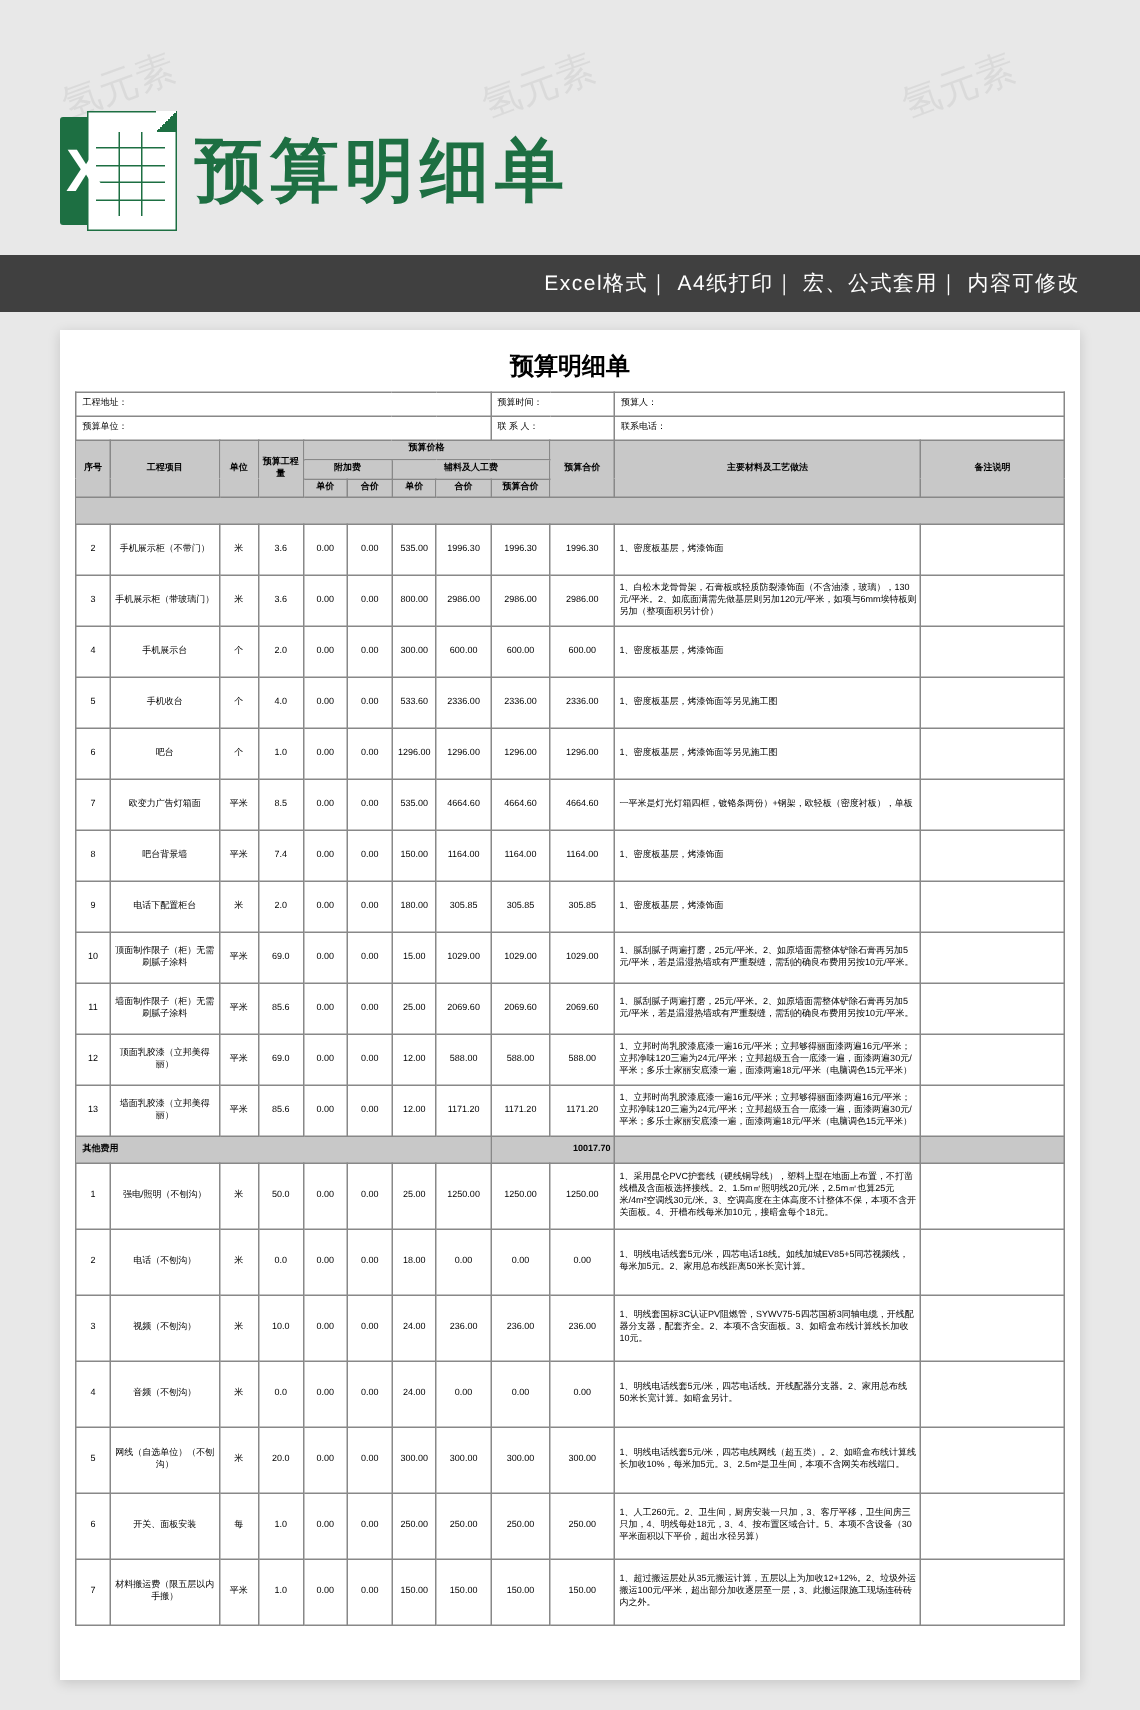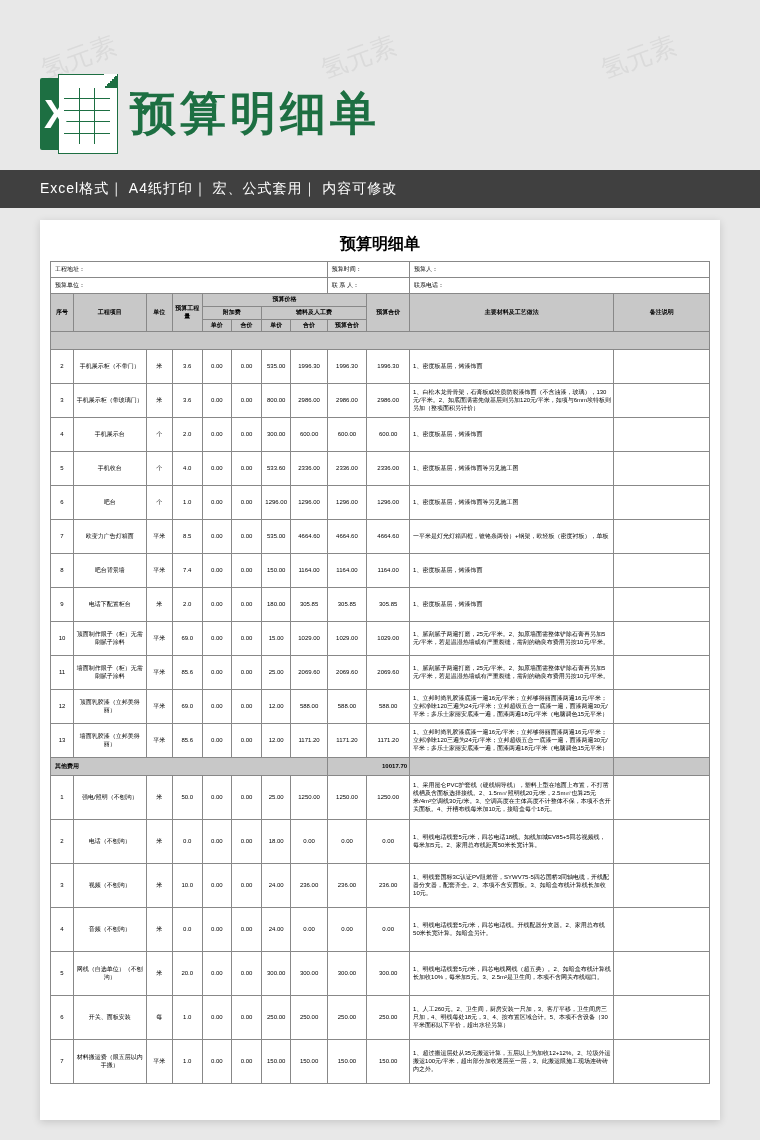--- a/index.html
+++ b/index.html
@@ -75,20 +75,21 @@
     letter-spacing: 4px;
   }
   .sub-band {
     position: absolute;
     top: 170px; left: 0; right: 0;
     background: #404040;
     color: #fff;
     font-size: 14px;
     padding: 10px 40px;
     letter-spacing: 1px;
+    text-align: right;
   }
   .sheet-wrap {
     position: absolute;
     top: 220px; left: 40px; right: 40px; bottom: 20px;
     background: #fff;
     box-shadow: 0 2px 8px rgba(0,0,0,0.15);
     padding: 14px 10px;
     overflow: hidden;
   }
   .doc-title {

